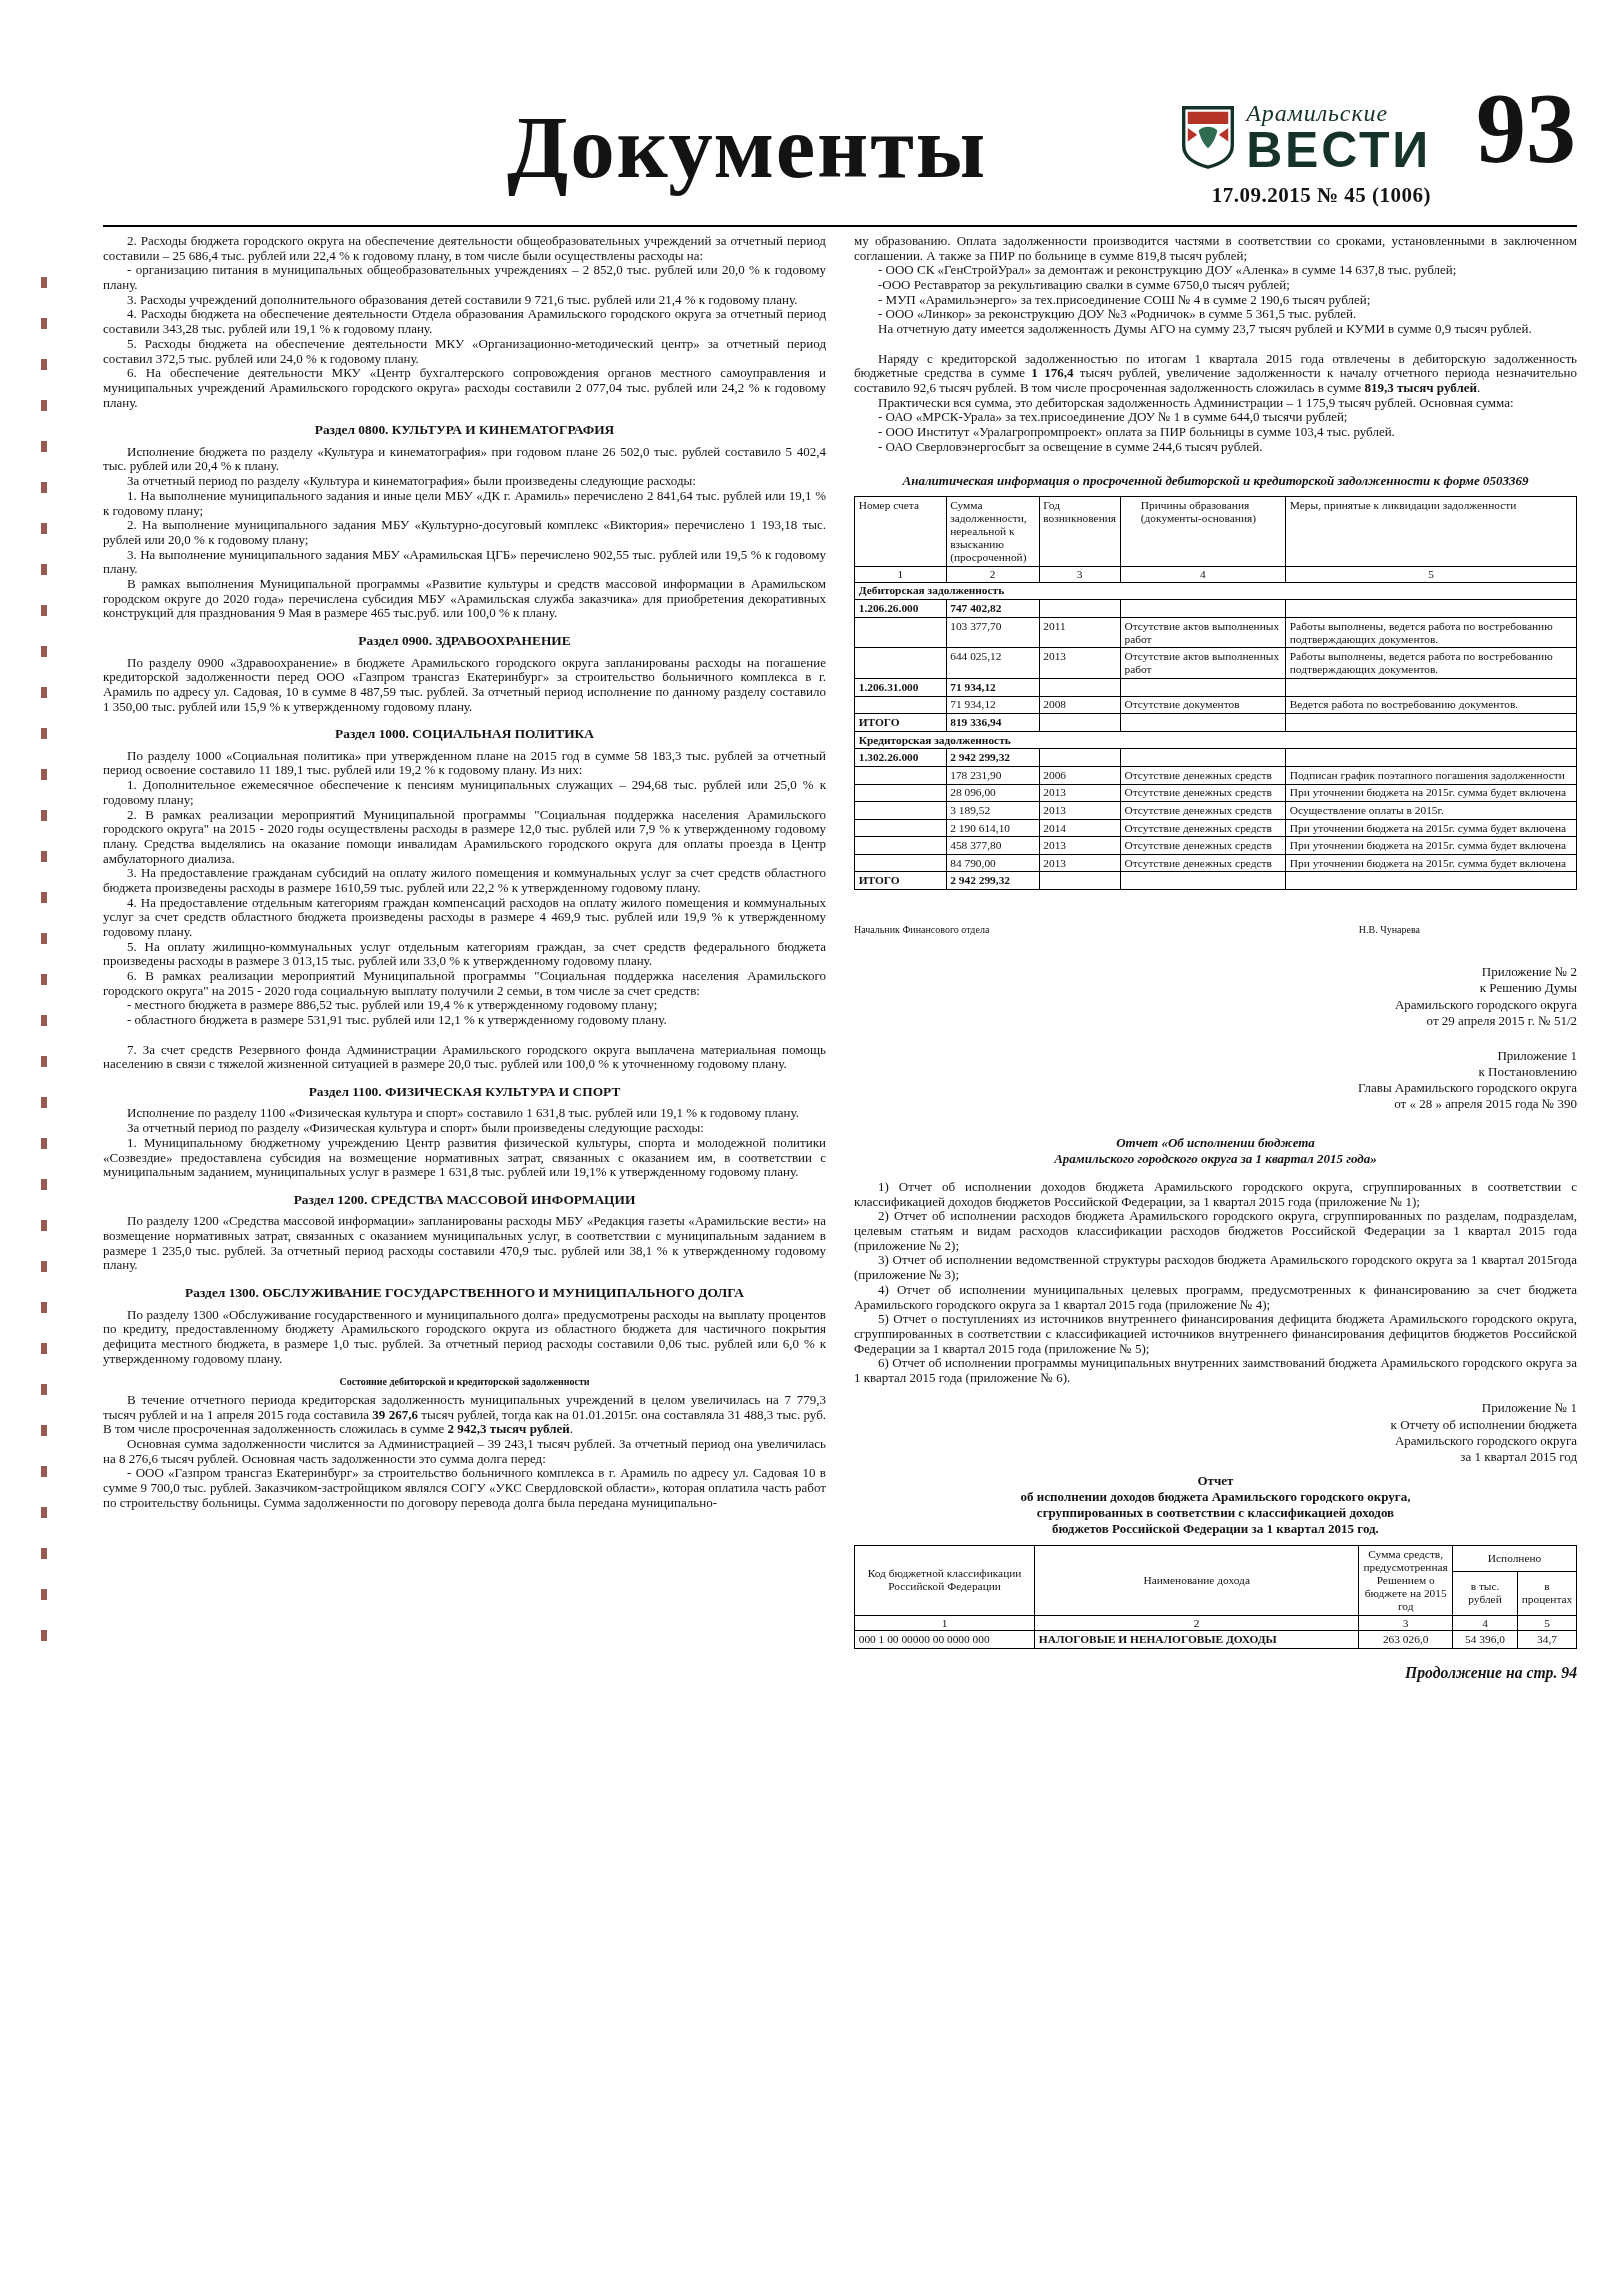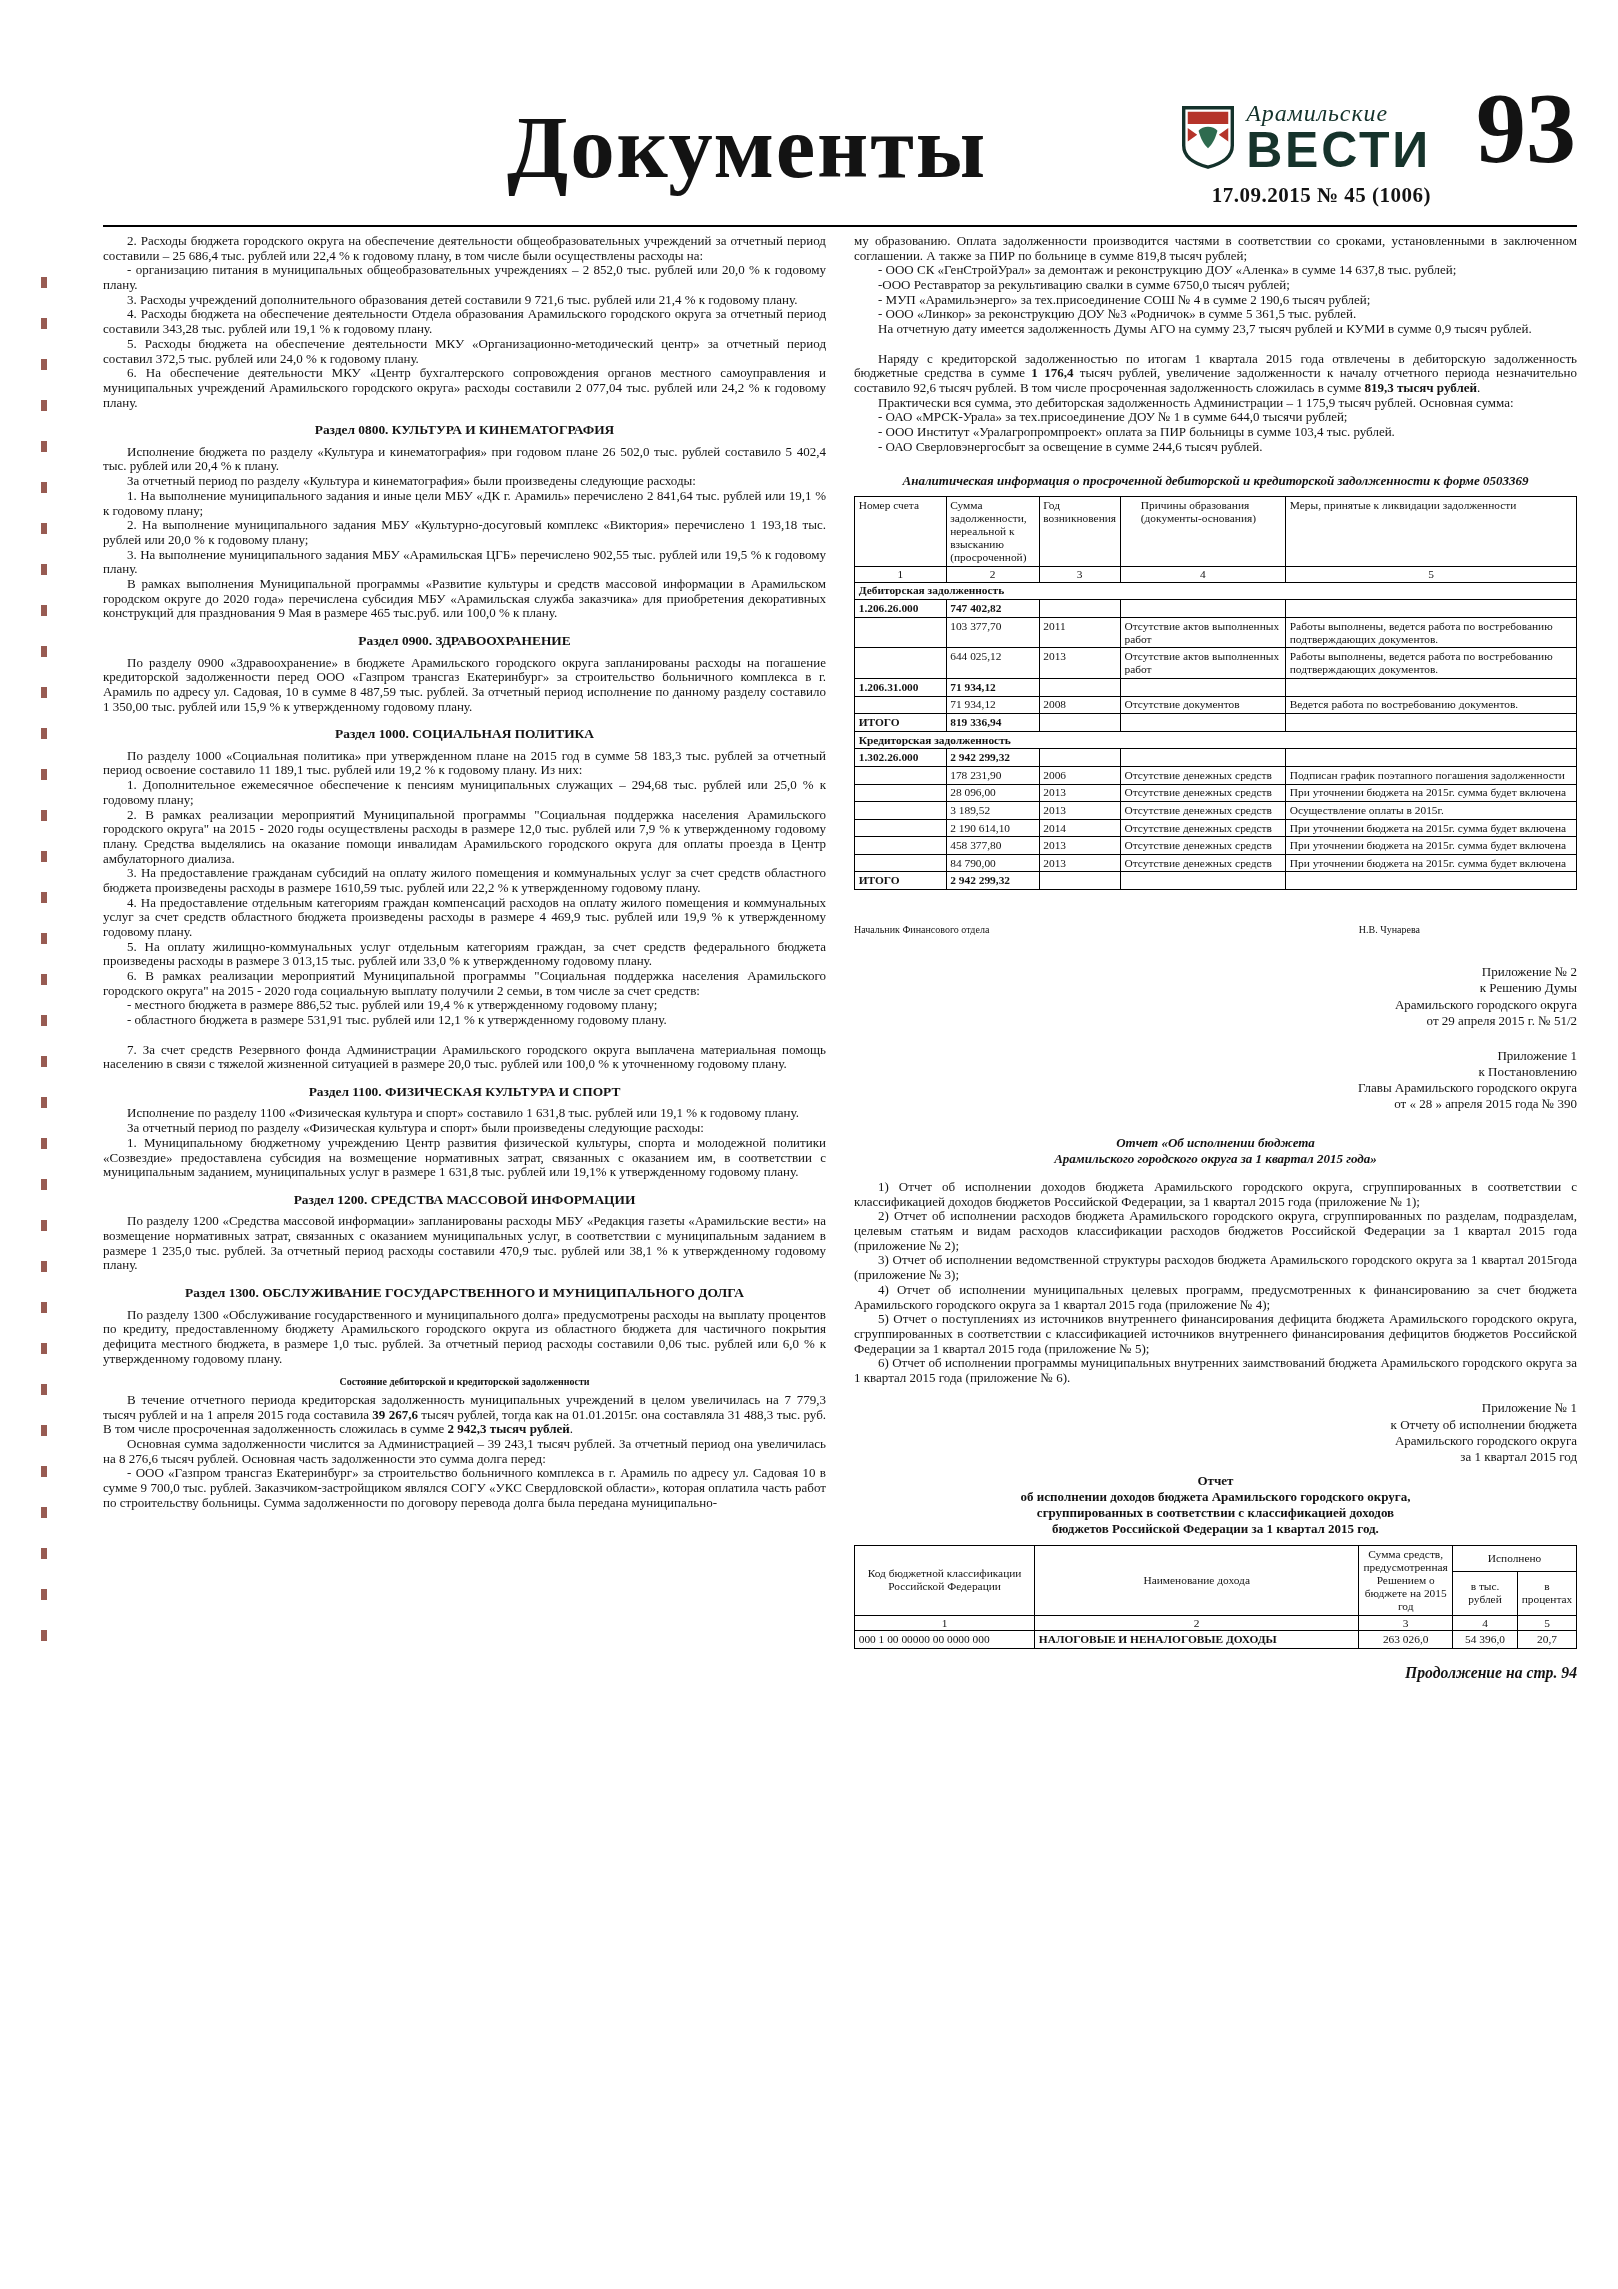--- a/index.html
+++ b/index.html
@@ -317,21 +317,21 @@
               <td class="colnum">4</td>
               <td class="colnum">5</td>
             </tr>
           </thead>
           <tbody>
             <tr>
               <td>000 1 00 00000 00 0000 000</td>
               <td class="income-name">НАЛОГОВЫЕ И НЕНАЛОГОВЫЕ ДОХОДЫ</td>
               <td class="c-center">263 026,0</td>
               <td class="c-center">54 396,0</td>
-              <td class="c-center">20,7</td>
+              <td class="c-center">34,7</td>
             </tr>
           </tbody>
         </table>
         <div class="footer-note">Продолжение на стр. 94</div>
       </div>
   </div>
 </div>
 
 
 </body></html>

